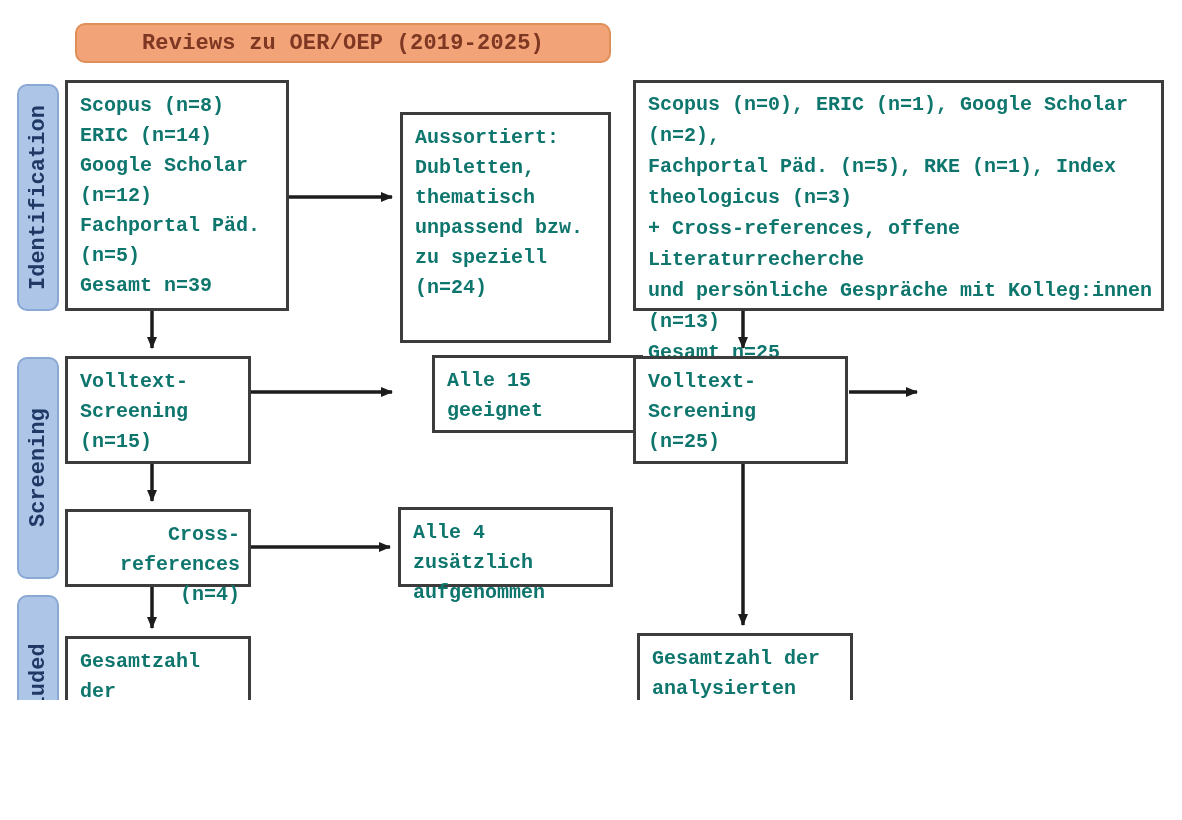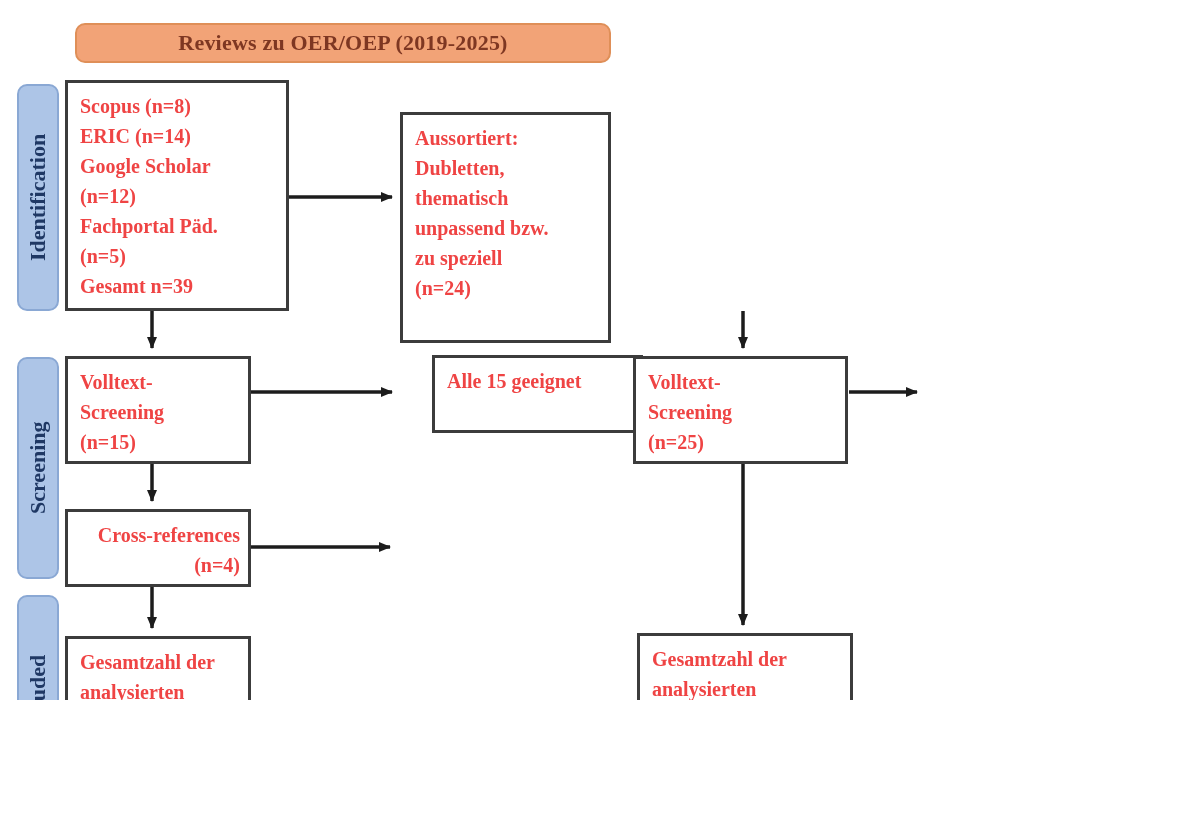--- a/index.html
+++ b/index.html
@@ -5,21 +5,21 @@
   html, body {
     margin: 0;
     padding: 0;
     background: #ffffff;
   }
   .canvas {
     position: relative;
     width: 1182px;
     height: 700px;
     background: #ffffff;
-    font-family: Liberation Serif, serif;
+    font-family: Liberation Mono, monospace;
     overflow: hidden;
   }
   .hdr {
     position: absolute;
     background: #F2A377;
     border: 2px solid #DF8F58;
     border-radius: 10px;
     color: #7E3722;
     font-weight: bold;
     font-size: 22px;
@@ -41,21 +41,21 @@
     align-items: center;
     justify-content: center;
     writing-mode: vertical-rl;
     transform: rotate(180deg);
     box-sizing: border-box;
   }
   .box {
     position: absolute;
     background: #ffffff;
     border: 3.5px solid #3C3C3C;
-    color: #ef4444;
+    color: #0f766e;
     font-size: 20px;
     font-weight: 600;
     line-height: 30px;
     padding: 8px 8px 0 12px;
     white-space: pre-line;
     box-sizing: border-box;
   }
   .box.wide {
     line-height: 31px;
     padding-top: 6px;
@@ -112,25 +112,34 @@
 thematisch
 unpassend bzw.
 zu speziell
 (n=24)</div>
   <div class="box" style="left:65px; top:356px; width:186px; height:108px;">Volltext-
 Screening
 (n=15)</div>
   <div class="box" style="left:400px; top:355px; width:211px; height:78px;margin-left:32px;">Alle 15 geeignet</div>
   <div class="box" style="left:65px; top:509px; width:186px; height:78px;text-align:right;">Cross-references
 (n=4)</div>
+  <div class="box" style="left:398px; top:507px; width:215px; height:80px;">Alle 4 zusätzlich
+aufgenommen</div>
   <div class="box" style="left:65px; top:636px; width:186px; height:138px;">Gesamtzahl der
 analysierten
 Reviews
 (n=19)</div>
 
+  <div class="box wide" style="left:633px; top:80px; width:531px; height:231px;">Scopus (n=0), ERIC (n=1), Google Scholar (n=2),
+Fachportal Päd. (n=5), RKE (n=1), Index
+theologicus (n=3)
++ Cross-references, offene Literaturrecherche
+und persönliche Gespräche mit Kolleg:innen
+(n=13)
+Gesamt n=25</div>
   <div class="box" style="left:633px; top:356px; width:215px; height:108px;">Volltext-
 Screening
 (n=25)</div>
   <div class="box" style="left:637px; top:633px; width:216px; height:140px;">Gesamtzahl der
 analysierten
 Publikationen
 (n=25)</div>
 
 </div>
 

